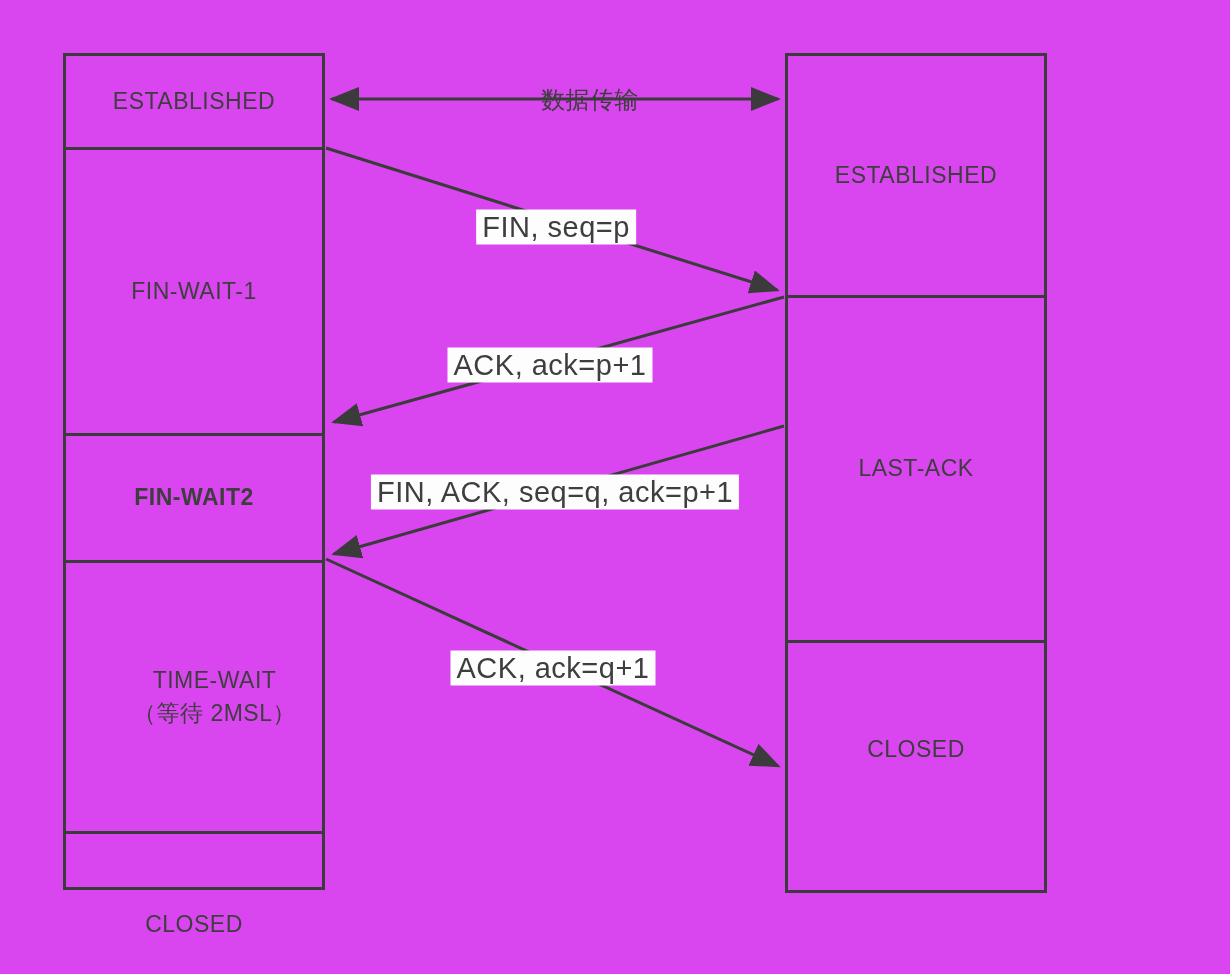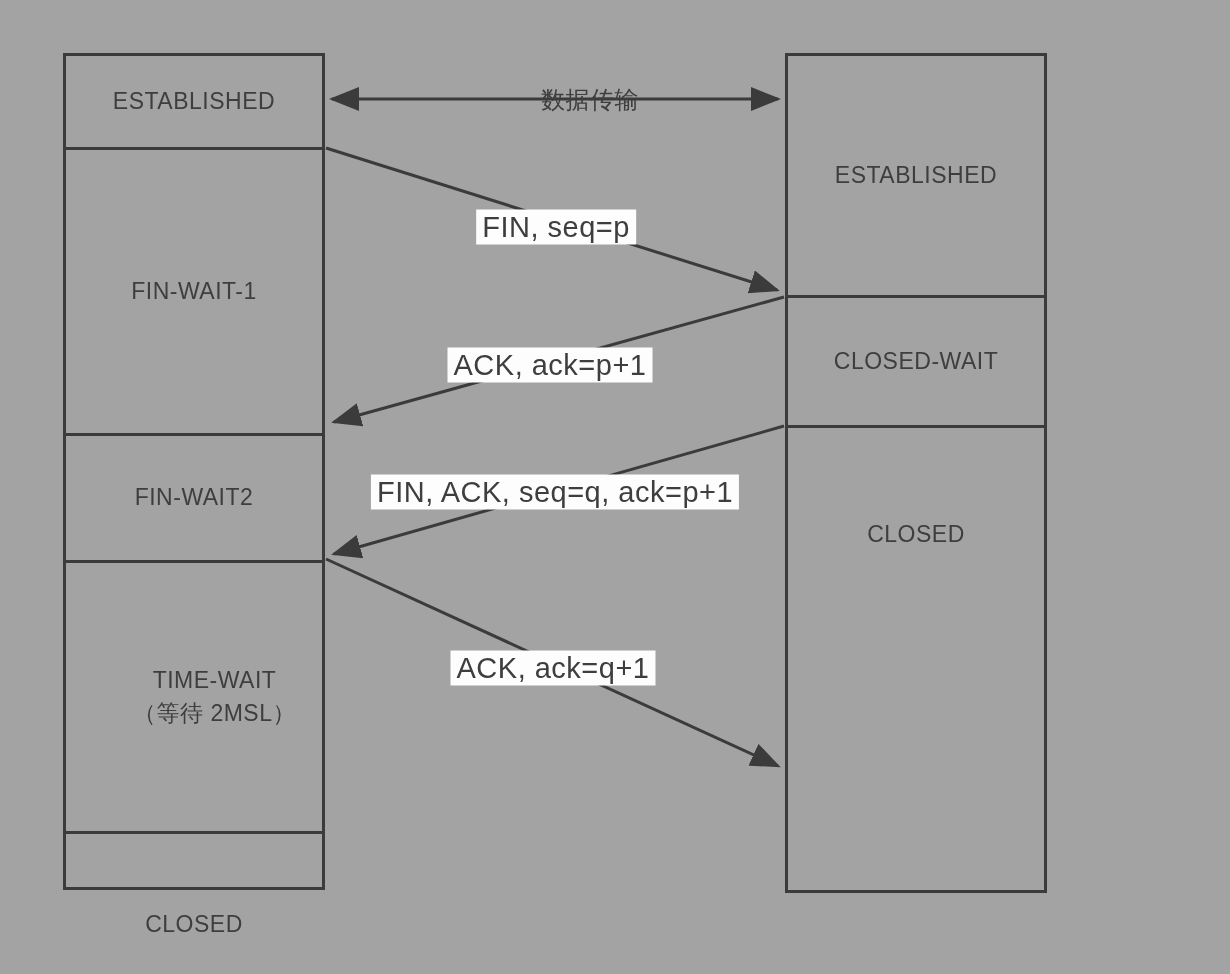--- a/index.html
+++ b/index.html
@@ -4,21 +4,21 @@
 <style>
   html, body {
     margin: 0;
     padding: 0;
     background: #fdfdfd;
   }
   .stage {
     position: relative;
     width: 1230px;
     height: 974px;
-    background: #a3a3a3;
+    background: #d946ef;
     font-family: "Liberation Sans", "DejaVu Sans", sans-serif;
     color: #3e3e3e;
     overflow: hidden;
   }
   .arrows {
     position: absolute;
     left: 0;
     top: 0;
     width: 1230px;
     height: 974px;
@@ -44,21 +44,21 @@
     border-bottom: 3px solid #3b3b3b;
     font-size: 23px;
     letter-spacing: 0.5px;
     text-align: center;
     line-height: 1.45;
   }
   .state:last-child { border-bottom: none; margin-top: 48px; }
   
   .c-r1 { height: 94px; }
   .c-r2 { height: 286px; }
-  .c-r3 { height: 127px; }
+  .c-r3 { height: 127px; font-weight: bold; }
   .c-r4 { height: 271px; padding-left: 41px; }
   .c-r5 { height: 86px; }
   
   .s-r1 { height: 242px; }
   .s-r2 { height: 130px; }
   .s-r3 { height: 345px; }
   .s-r4 { height: 117px; }
   .msg {
     position: absolute;
     transform: translate(-50%, -50%);
@@ -108,22 +108,22 @@
     </div>
     <div class="state c-r5">
       <span>CLOSED</span>
     </div>
   </div>
 
   <div class="col col-server">
     <div class="state s-r1">
       <span>ESTABLISHED</span>
     </div>
-    <div class="state s-r2">
-      <span>CLOSED-WAIT</span>
+    <div class="state s-r3">
+      <span>LAST-ACK</span>
     </div>
     <div class="state s-r4">
       <span>CLOSED</span>
     </div>
   </div>
 
   <div class="msg msg-0">数据传输</div>
   <div class="msg msg-1 on-bg">FIN, seq=p</div>
   <div class="msg msg-2 on-bg">ACK, ack=p+1</div>
   <div class="msg msg-3 on-bg">FIN, ACK, seq=q, ack=p+1</div>

